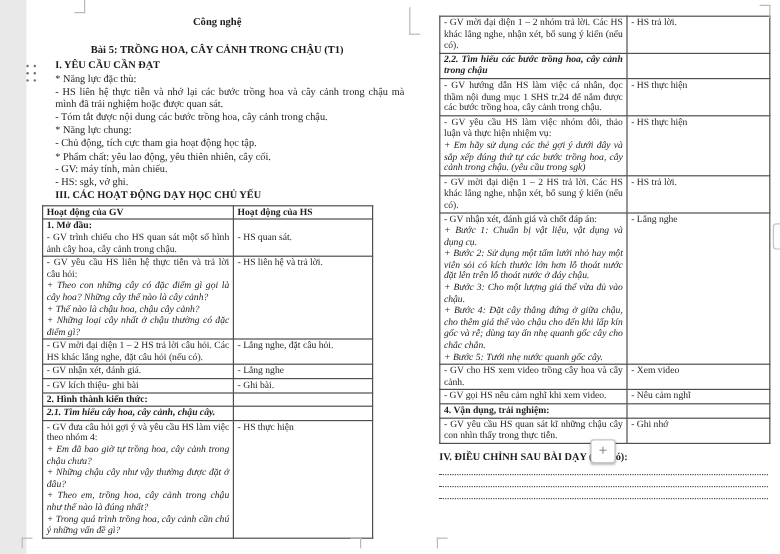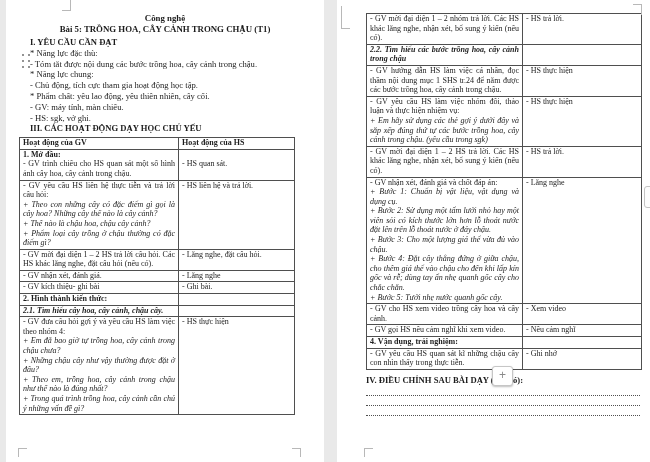--- a/index.html
+++ b/index.html
@@ -4,21 +4,21 @@
 <style>
   html,body{margin:0;padding:0;}
   body{
     width:650px;height:462px;position:relative;overflow:hidden;
     background:#e9e9e9;
     font-family:"Liberation Serif", serif;
     color:#1c1c1c;
     -webkit-font-smoothing:antialiased;
   }
   .page{position:absolute;top:0;background:#ffffff;height:462px;}
-  #page1{left:6px;width:318px;}
+  #page1{left:22px;width:318px;}
   #page2{left:337px;width:313px;}
 
   
   .titleblock{margin-top:13px;text-align:center;font-weight:bold;font-size:8.8px;line-height:11px;}
   .intro{margin:2px 3px 0 24px;font-size:8.6px;line-height:10.8px;text-align:justify;}
   .intro .p{margin:0;}
   .s-b{font-weight:bold;}
   .s-i{font-style:italic;}
   .s-bi{font-weight:bold;font-style:italic;}
 
@@ -56,24 +56,25 @@
   .mark.m3{left:633px;top:4px;width:8px;height:10px;border-right:1px solid #b8b8b8;border-top:1px solid #b8b8b8;}
   .mark.m4{left:18px;top:448px;width:8px;height:8px;border-left:1px solid #b8b8b8;border-top:1px solid #b8b8b8;}
   .mark.m5{left:292px;top:448px;width:8px;height:8px;border-right:1px solid #b8b8b8;border-top:1px solid #b8b8b8;}
   .mark.m6{left:364px;top:448px;width:8px;height:8px;border-left:1px solid #b8b8b8;border-top:1px solid #b8b8b8;}
 </style>
 </head>
 <body>
 
 <div id="page1" class="page">
   <div class="titleblock">Công nghệ</div>
-  <div class="titleblock" style="margin-top:0;">Bài 5: TRỒNG HOA, CÂY CẢNH TRONG CHẬU (T1)</div>
+  <div class="titleblock" style="margin-top:12px;">Bài 5: TRỒNG HOA, CÂY CẢNH TRONG CHẬU (T1)</div>
   <div class="intro" id="p1-intro">
       <div class="p s-b">I. YÊU CẦU CẦN ĐẠT</div>
       <div class="p s-n">* Năng lực đặc thù:</div>
+      <div class="p s-n">- HS liên hệ thực tiễn và nhớ lại các bước trồng hoa và cây cảnh trong chậu mà mình đã trải nghiệm hoặc được quan sát.</div>
       <div class="p s-n">- Tóm tắt được nội dung các bước trồng hoa, cây cảnh trong chậu.</div>
       <div class="p s-n">* Năng lực chung:</div>
       <div class="p s-n">- Chủ động, tích cực tham gia hoạt động học tập.</div>
       <div class="p s-n">* Phẩm chất: yêu lao động, yêu thiên nhiên, cây cối.</div>
       <div class="p s-n">- GV: máy tính, màn chiếu.</div>
       <div class="p s-n">- HS: sgk, vở ghi.</div>
       <div class="p s-b">III. CÁC HOẠT ĐỘNG DẠY HỌC CHỦ YẾU</div>
     </div>
   <table class="acts" id="p1-table">
     <colgroup>
@@ -93,21 +94,21 @@
           <td>
             <div class="p s-n empty"></div>
             <div class="p s-n">- HS quan sát.</div>
           </td>
         </tr>
         <tr>
           <td>
             <div class="p s-n">- GV yêu cầu HS liên hệ thực tiễn và trả lời câu hỏi:</div>
             <div class="p s-i">+ Theo con những cây có đặc điểm gì gọi là cây hoa? Những cây thế nào là cây cảnh?</div>
             <div class="p s-i">+ Thế nào là chậu hoa, chậu cây cảnh?</div>
-            <div class="p s-i">+ Phẩm loại cây trồng ở chậu thường có đặc điểm gì?</div>
+            <div class="p s-i">+ Những loại cây nhất ở chậu thường có đặc điểm gì?</div>
           </td>
           <td>
             <div class="p s-n">- HS liên hệ và trả lời.</div>
           </td>
         </tr>
         <tr>
           <td>
             <div class="p s-n">- GV mời đại diện 1 – 2 HS trả lời câu hỏi. Các HS khác lắng nghe, đặt câu hỏi (nếu có).</div>
           </td>
           <td>

